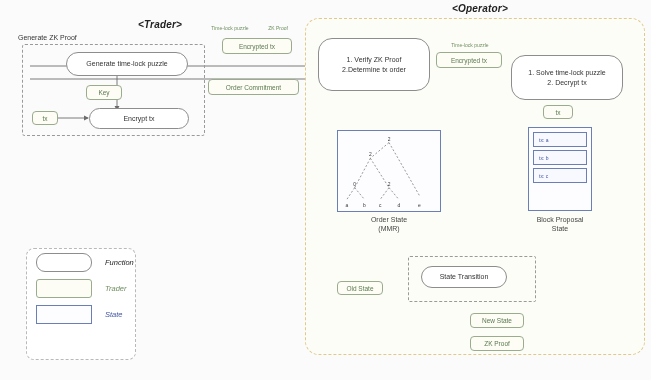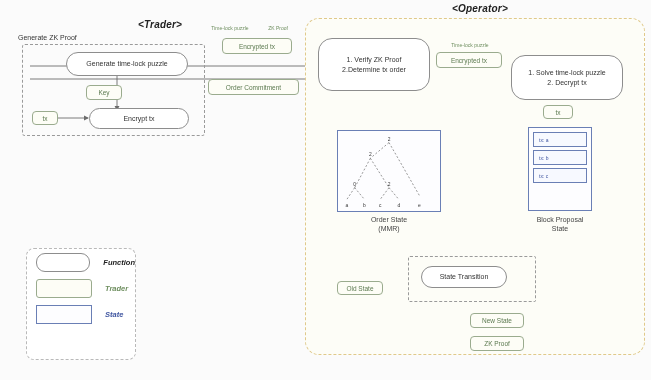--- a/index.html
+++ b/index.html
@@ -26,21 +26,21 @@
       font-size:6.5px;color:#3f55a0;}
   .state-inner{border:1px solid #6a7fb5;background:#f7f9ff;font-size:5px;
       color:#3f55a0;display:flex;align-items:center;padding-left:5px;}
   .cap{font-size:7px;color:#444;text-align:center;line-height:1.3;}
   .tiny-lbl{font-size:5px;color:#6f8f60;text-align:center;white-space:nowrap;}
 
   
   .legend{border:1px dashed #b9b9b9;border-radius:8px;background:#fff;}
   .legend-row{display:flex;align-items:center;height:26px;}
   .legend-swatch{width:54px;height:17px;margin-left:9px;}
-  .legend-text{margin-left:13px;font-size:7.5px;font-style:italic;font-weight:bold;}
+  .legend-text{margin-left:13px;font-size:7.5px;font-style:italic;font-weight:normal;}
   .sw-func{border:1px solid #8d8d8d;border-radius:9px;background:#fff;}
   .sw-msg{border:1px solid #9aab8e;border-radius:3px;background:#fdfdf6;}
   .sw-state{border:1px solid #6a7fb5;background:#fdfdff;}
   .sw-zkp{border:1px dashed #777;background:#fff;}
   .t-func{color:#222;} .t-msg{color:#6f8f60;} .t-state{color:#3f55a0;} .t-zkp{color:#222;}
 
   svg.wires{position:absolute;left:0;top:0;width:651px;height:380px;pointer-events:none;}
 </style>
 </head>
 <body>

